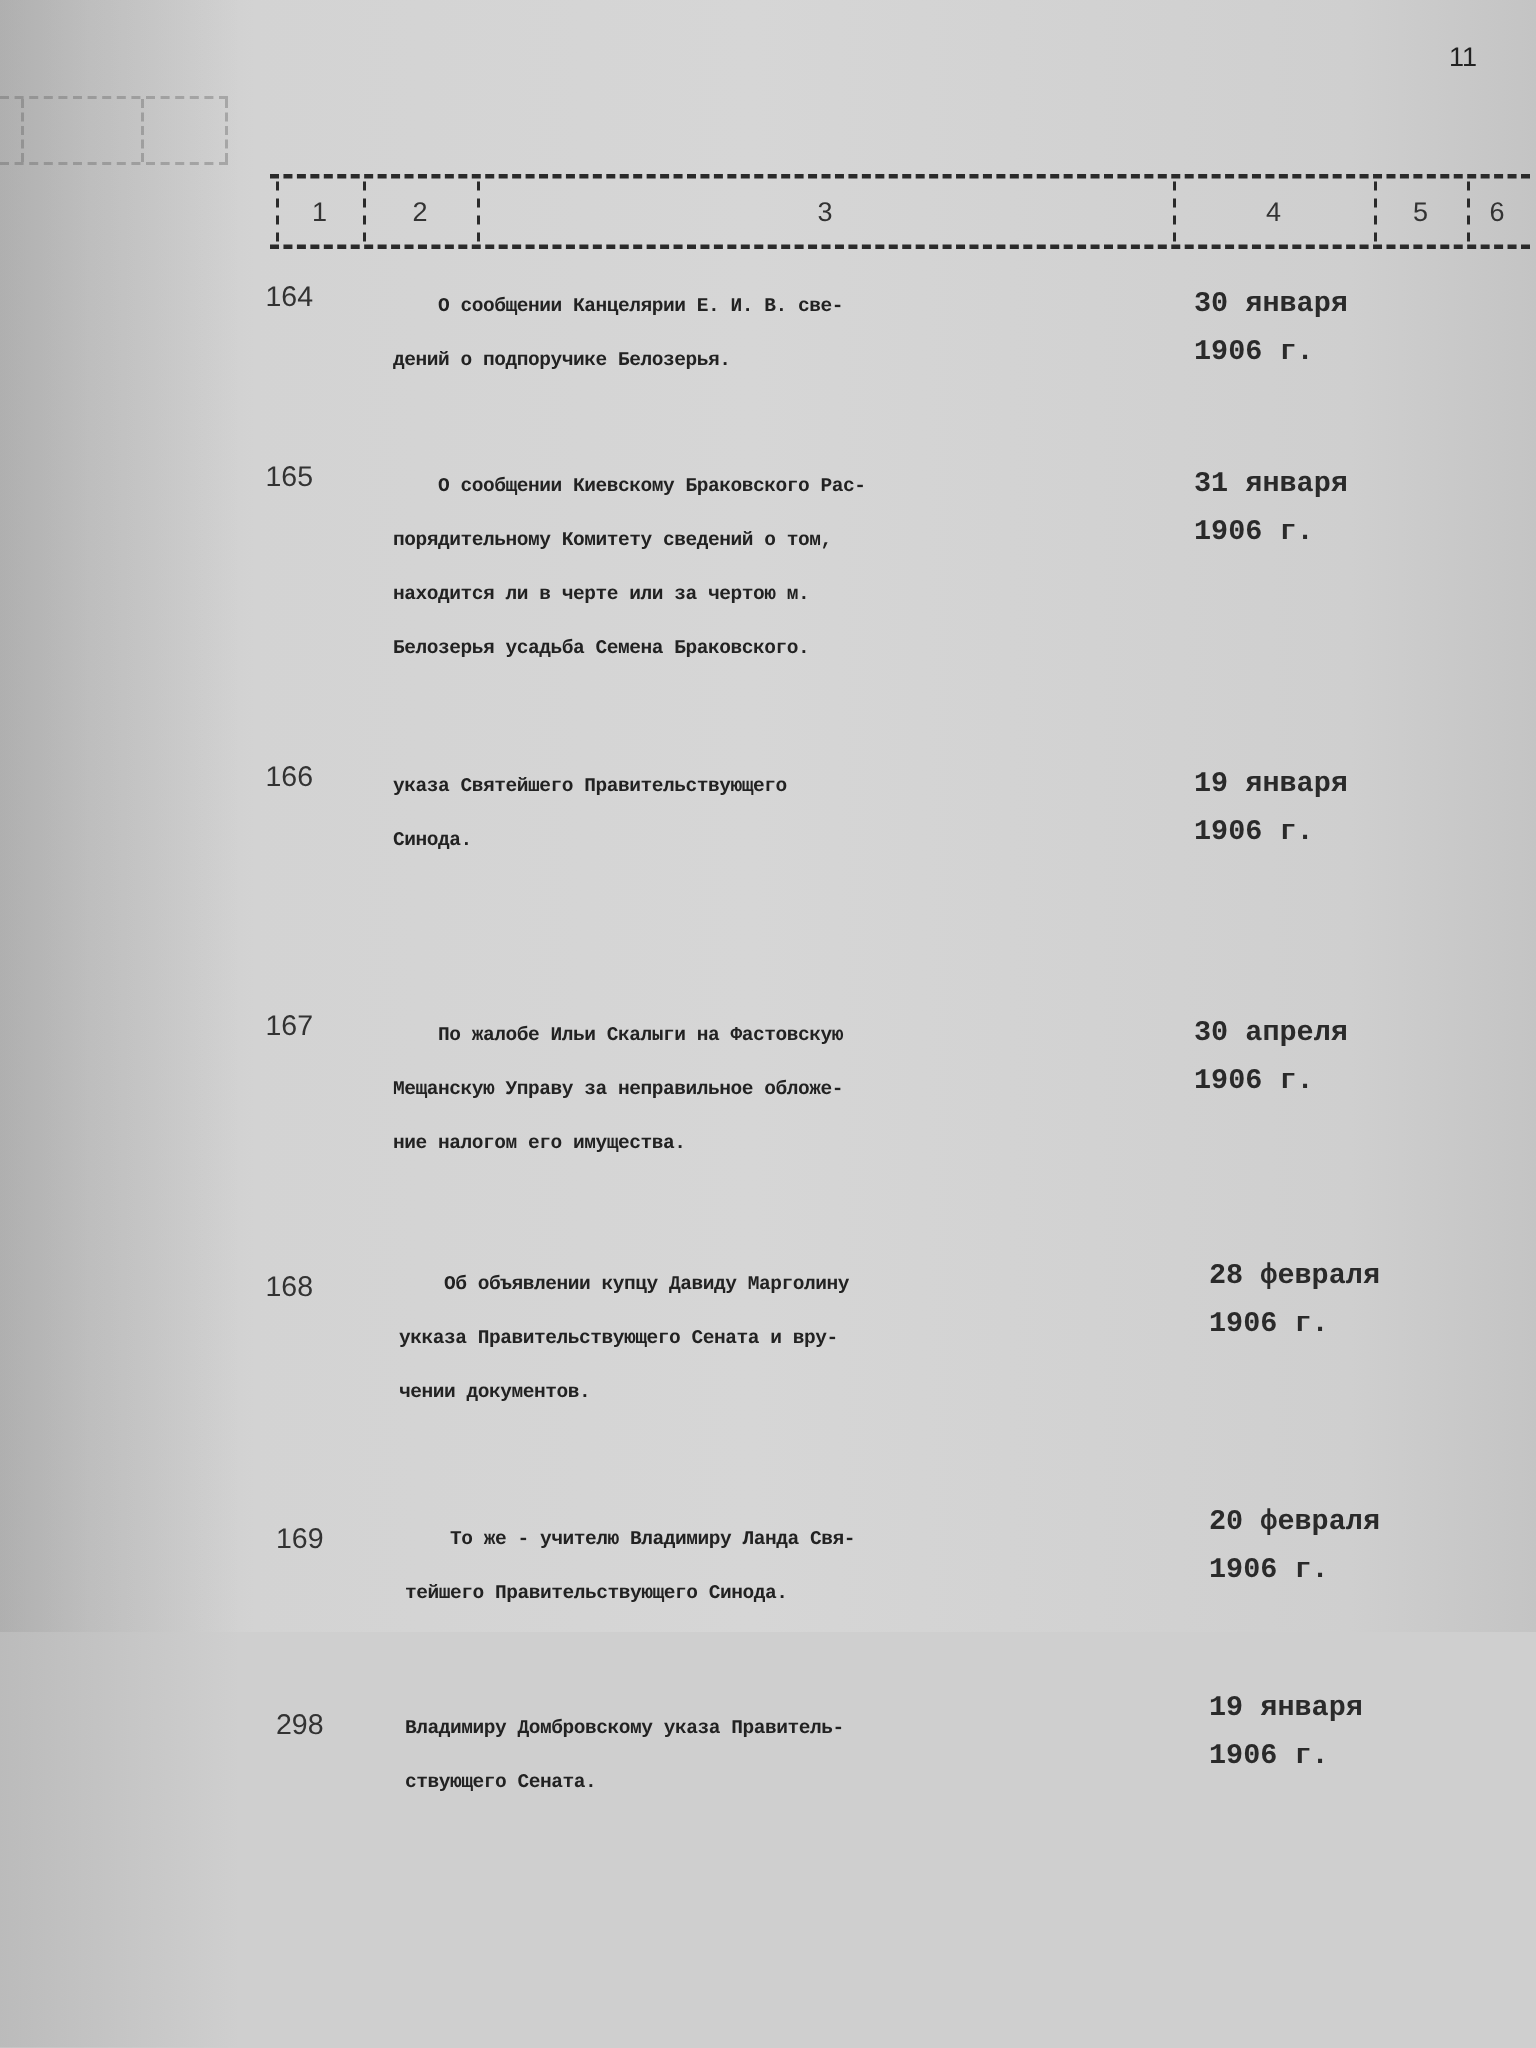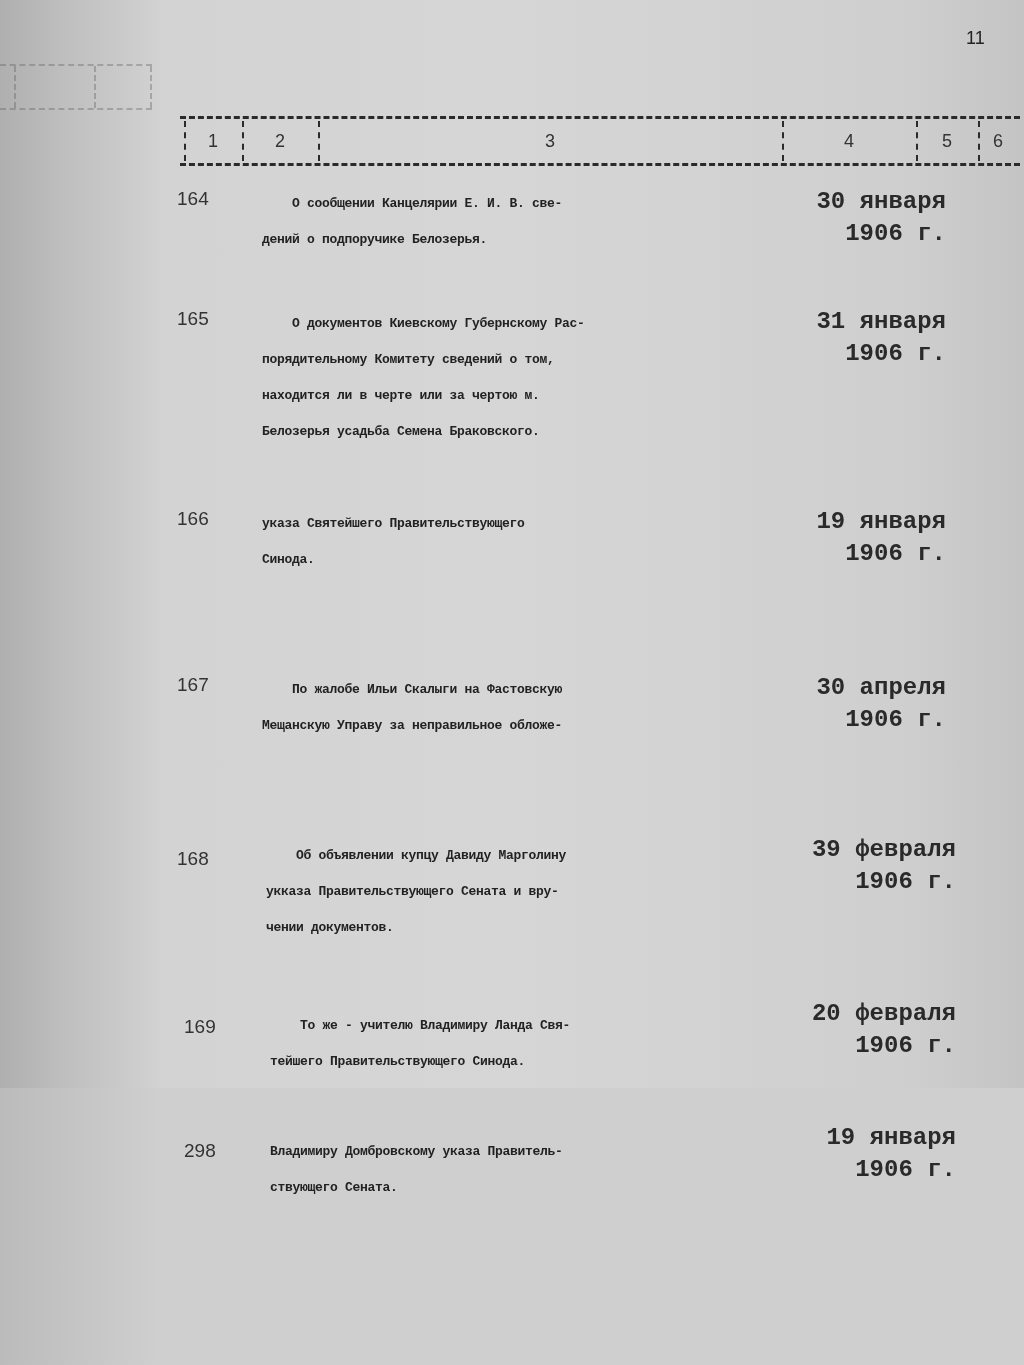--- a/index.html
+++ b/index.html
@@ -42,22 +42,22 @@
     .entry-num {
       position: absolute; left: 177px; font-size: 19px; color: #333;
       font-family: "Liberation Sans", sans-serif;
     }
     .entry-text {
       position: absolute; left: 262px; width: 560px; font-size: 13px; line-height: 36px;
       font-weight: bold; letter-spacing: -0.3px; color: #222;
     }
     .entry-text .line { display: block; white-space: pre; }
     .entry-date {
-      position: absolute; left: 796px; width: 150px; font-size: 24px; line-height: 32px;
-      font-weight: bold; color: #2a2a2a; text-align: right;
+      position: absolute; left: 796px; width: 150px; font-size: 19px; line-height: 32px;
+      font-weight: bold; color: #2a2a2a; 
     }
     .entry-date .line { display: block; white-space: pre; }
   </style>
 </head>
 <body>
 
 <div class="page">
   <div class="shadow-left"></div>
 
   <div class="ghost-table">
@@ -91,21 +91,21 @@
     </div>
     <div class="entry-date" style="top:0px">
       <span class="line">30 января</span>
       <span class="line">1906 г.</span>
     </div>
   </div>
 
   <div class="entry" style="top:306px">
     <div class="entry-num" style="top:2px">165</div>
     <div class="entry-text" style="top:0px">
-      <span class="line">    О документов Киевскому Губернскому Рас-</span>
+      <span class="line">    О сообщении Киевскому Браковского Рас-</span>
       <span class="line">порядительному Комитету сведений о том,</span>
       <span class="line">находится ли в черте или за чертою м.</span>
       <span class="line">Белозерья усадьба Семена Браковского.</span>
     </div>
     <div class="entry-date" style="top:0px">
       <span class="line">31 января</span>
       <span class="line">1906 г.</span>
     </div>
   </div>
 
@@ -119,36 +119,37 @@
       <span class="line">19 января</span>
       <span class="line">1906 г.</span>
     </div>
   </div>
 
   <div class="entry" style="top:672px">
     <div class="entry-num" style="top:2px">167</div>
     <div class="entry-text" style="top:0px">
       <span class="line">    По жалобе Ильи Скалыги на Фастовскую</span>
       <span class="line">Мещанскую Управу за неправильное обложе-</span>
+      <span class="line">ние налогом его имущества.</span>
     </div>
     <div class="entry-date" style="top:0px">
       <span class="line">30 апреля</span>
       <span class="line">1906 г.</span>
     </div>
   </div>
 
   <div class="entry" style="top:838px">
     <div class="entry-num" style="top:10px">168</div>
     <div class="entry-text" style="top:0px;left:266px">
       <span class="line">    Об объявлении купцу Давиду Марголину</span>
       <span class="line">укказа Правительствующего Сената и вру-</span>
       <span class="line">чении документов.</span>
     </div>
     <div class="entry-date" style="top:-4px;left:806px">
-      <span class="line">39 февраля</span>
+      <span class="line">28 февраля</span>
       <span class="line">1906 г.</span>
     </div>
   </div>
 
   <div class="entry" style="top:1008px">
     <div class="entry-num" style="top:8px;left:184px">169</div>
     <div class="entry-text" style="top:0px;left:270px">
       <span class="line">    То же - учителю Владимиру Ланда Свя-</span>
       <span class="line">тейшего Правительствующего Синода.</span>
     </div>

